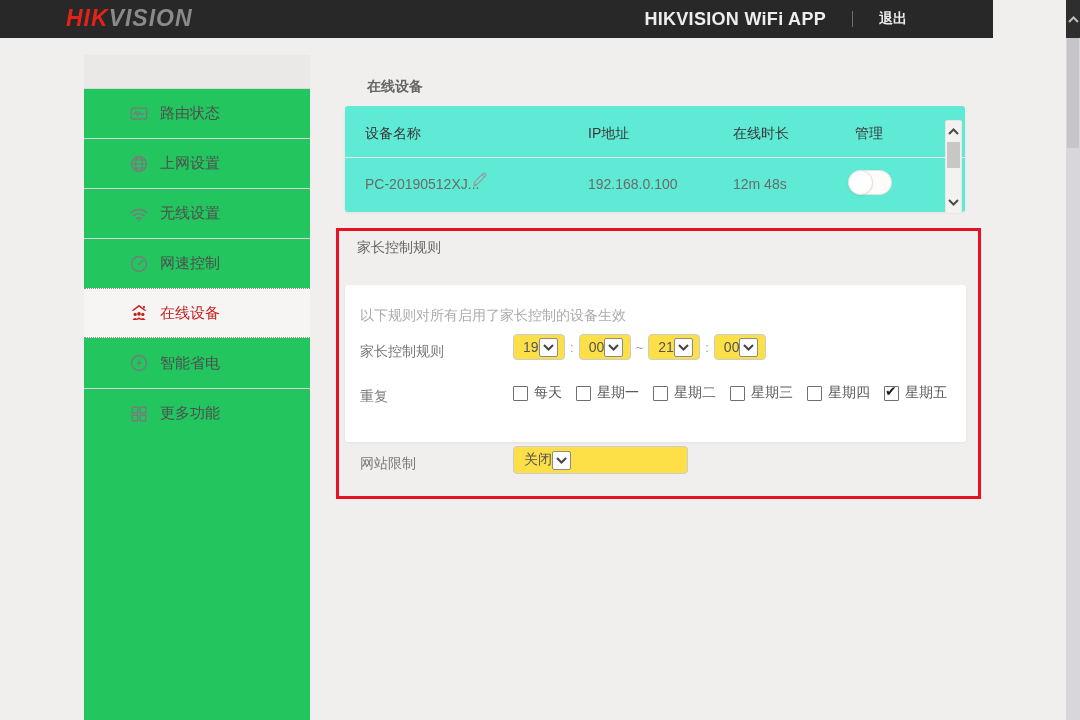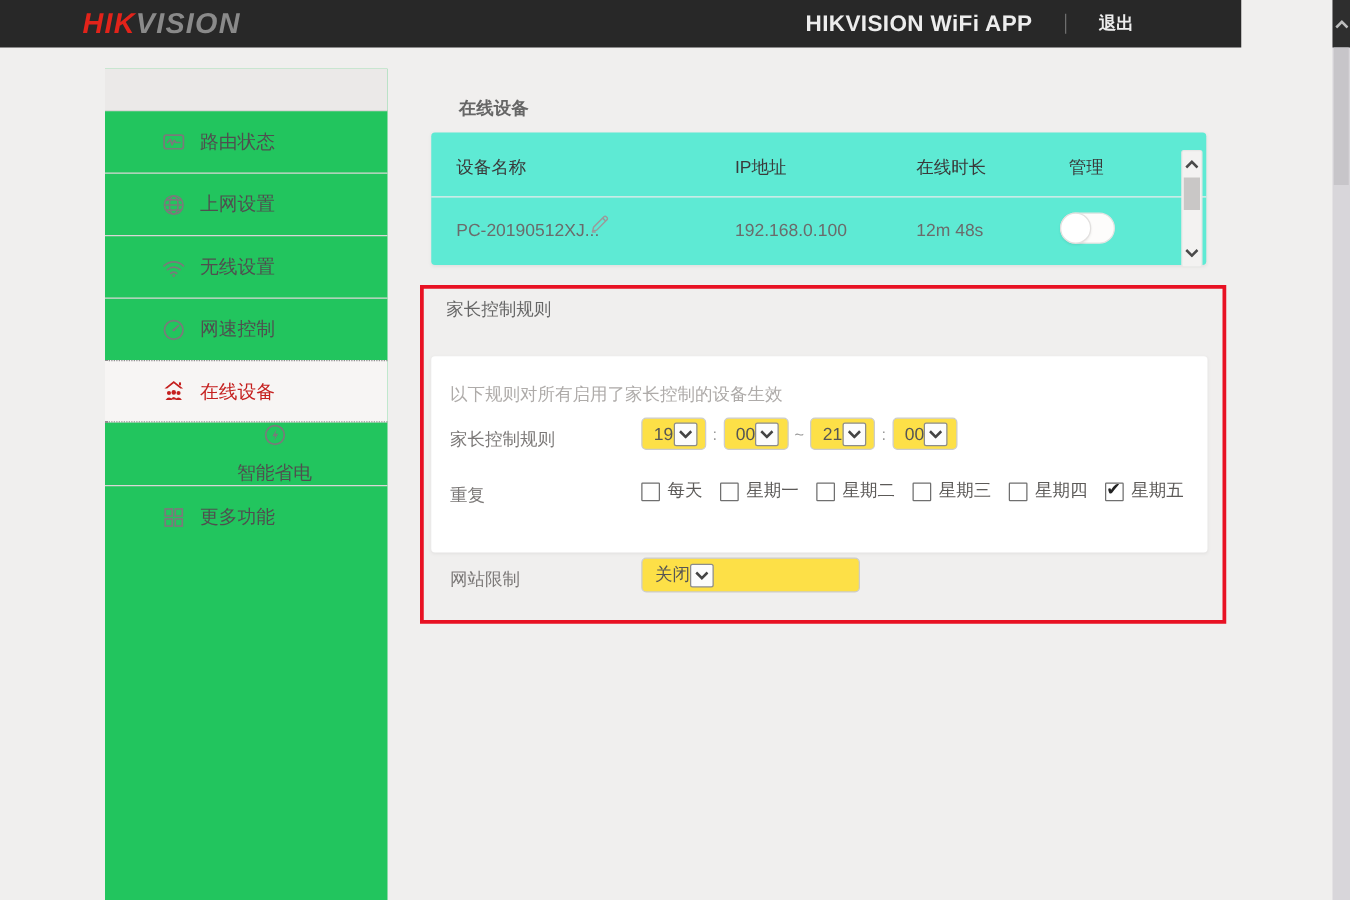--- a/index.html
+++ b/index.html
@@ -27,21 +27,21 @@
 
   
   .content { position:absolute; top:38px; left:0; right:14px; bottom:0; }
 
   
   .sidebar { position:absolute; left:84px; top:17px; width:226px; bottom:0; background:#22c55e; }
   .sidebar-header { height:33px; background:#ebe9e8; }
   .side-item { height:50px; border-top:1px solid #d9d7d6; display:flex; align-items:center; padding-left:45px; gap:11px; font-size:15px; color:#4f4f4f; cursor:pointer; }
   .side-item .icon { width:20px; height:20px; display:flex; align-items:center; justify-content:center; flex:0 0 20px; }
   .side-item.active { background:#f7f5f4; color:#c5201f; border-top:1px dotted #8f8f8f; border-bottom:1px dotted #8f8f8f; }
-  .side-item.active + .side-item { border-top:none;flex-direction:column; }
+  .side-item.active + .side-item { border-top:none; }
 
   
   .section-label { position:absolute; font-size:14px; color:#666; }
 
   
   .devices-panel { position:absolute; left:345px; top:68px; width:620px; height:106px; background:#5eead4; border-radius:3px; box-shadow:0 1px 3px rgba(0,0,0,.06); }
   .table-header { position:absolute; top:0; left:0; right:0; height:52px; border-bottom:1px solid #ececec; }
   .th { position:absolute; top:19px; font-size:14px; color:#3a3a3a; }
   .th.c1 { left:20px; } .th.c2 { left:243px; } .th.c3 { left:388px; } .th.c4 { left:510px; }
   .cell { position:absolute; top:70px; font-size:14px; color:#6b6b6b; }

